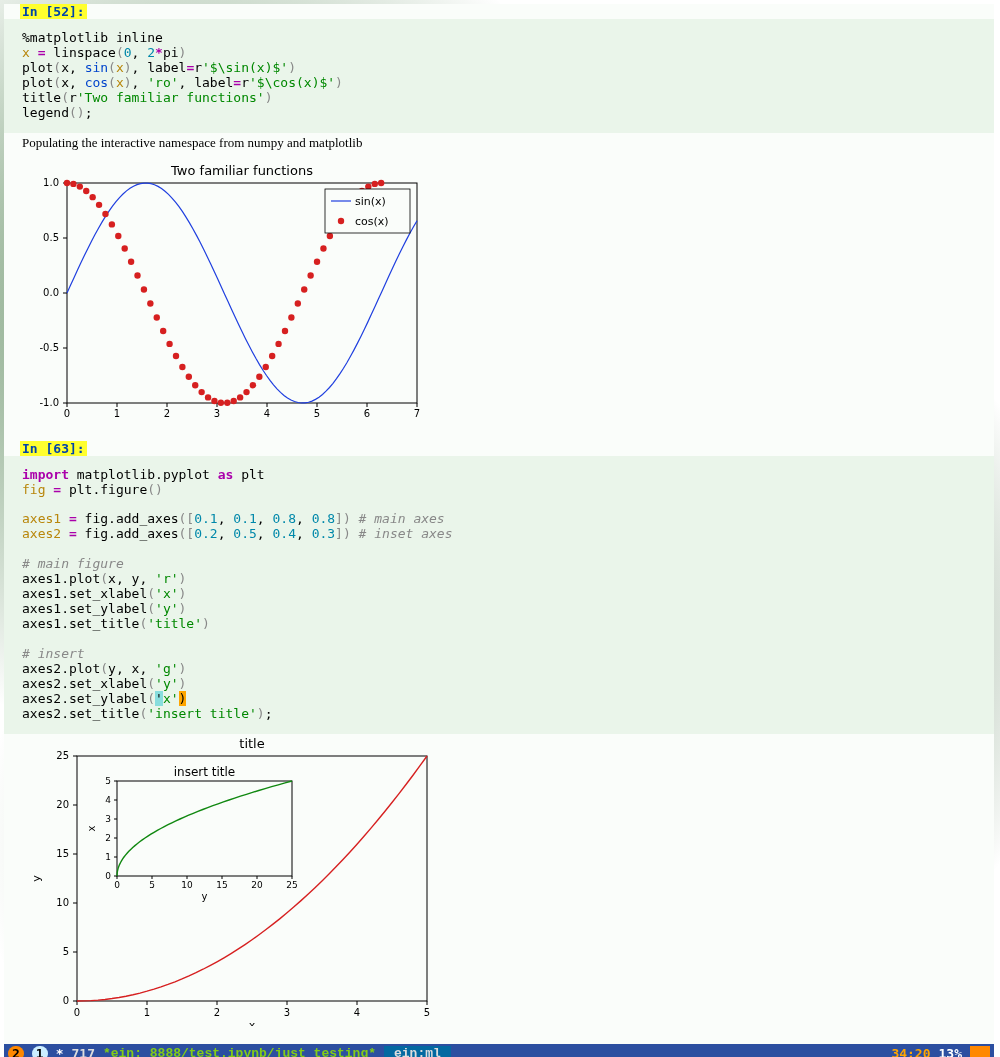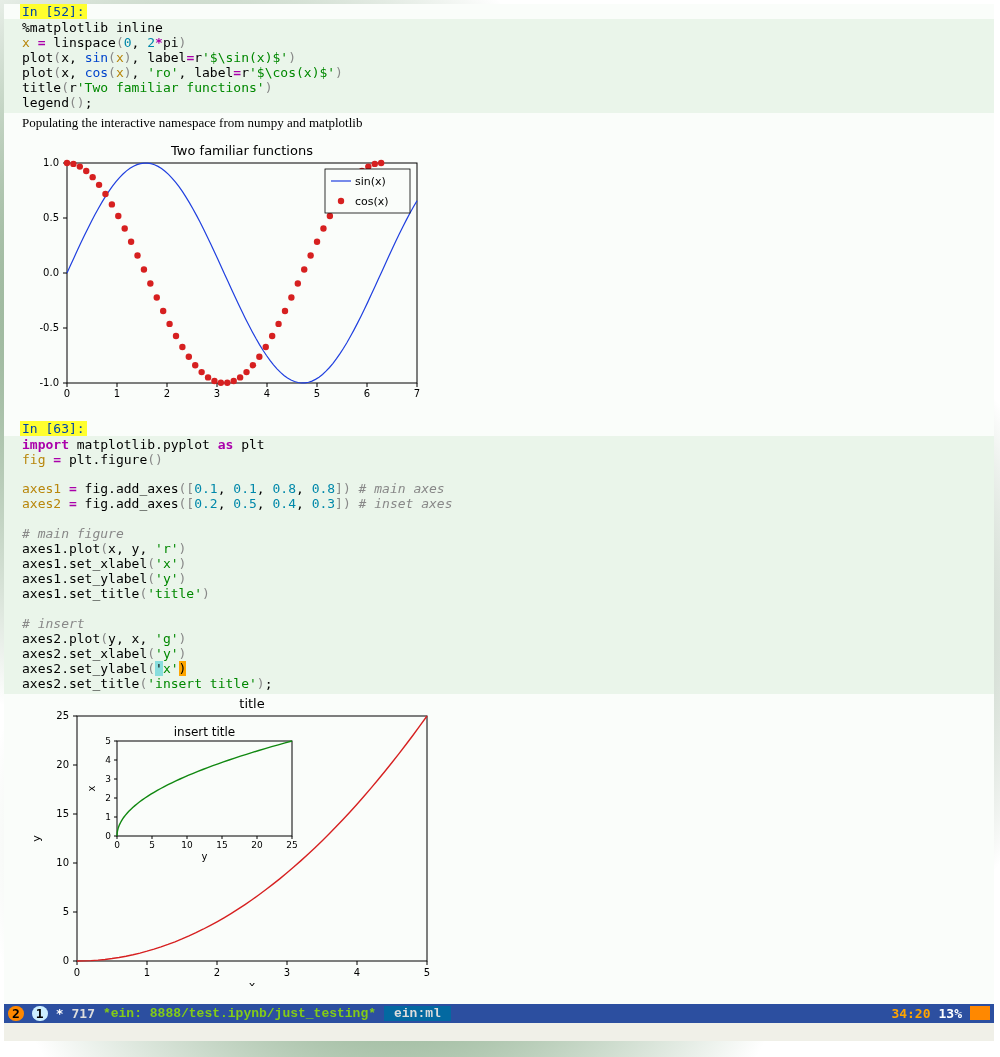--- a/index.html
+++ b/index.html
@@ -27,27 +27,27 @@
     background: #ffff2e;
     color: #000;
     font-weight: bold;
     padding: 1px 2px;
     white-space: pre;
   }
   .prompt {
     display: inline-block;
     background: #ffff2e;
     color: #0044aa;
-    font-weight: normal;
+    font-weight: bold;
     padding: 0 2px;
     margin-left: 16px;
   }
   .code-block {
     background: #eaf5ea;
-    padding: 2px 18px;
+    padding: 12px 18px;
     line-height: 1.15;
     white-space: pre;
     color: #000;
   }
   .output-text {
     background: #fafdfa;
     padding: 2px 18px;
     white-space: pre;
     color: #000;
     font-family: Liberation Serif, serif;

